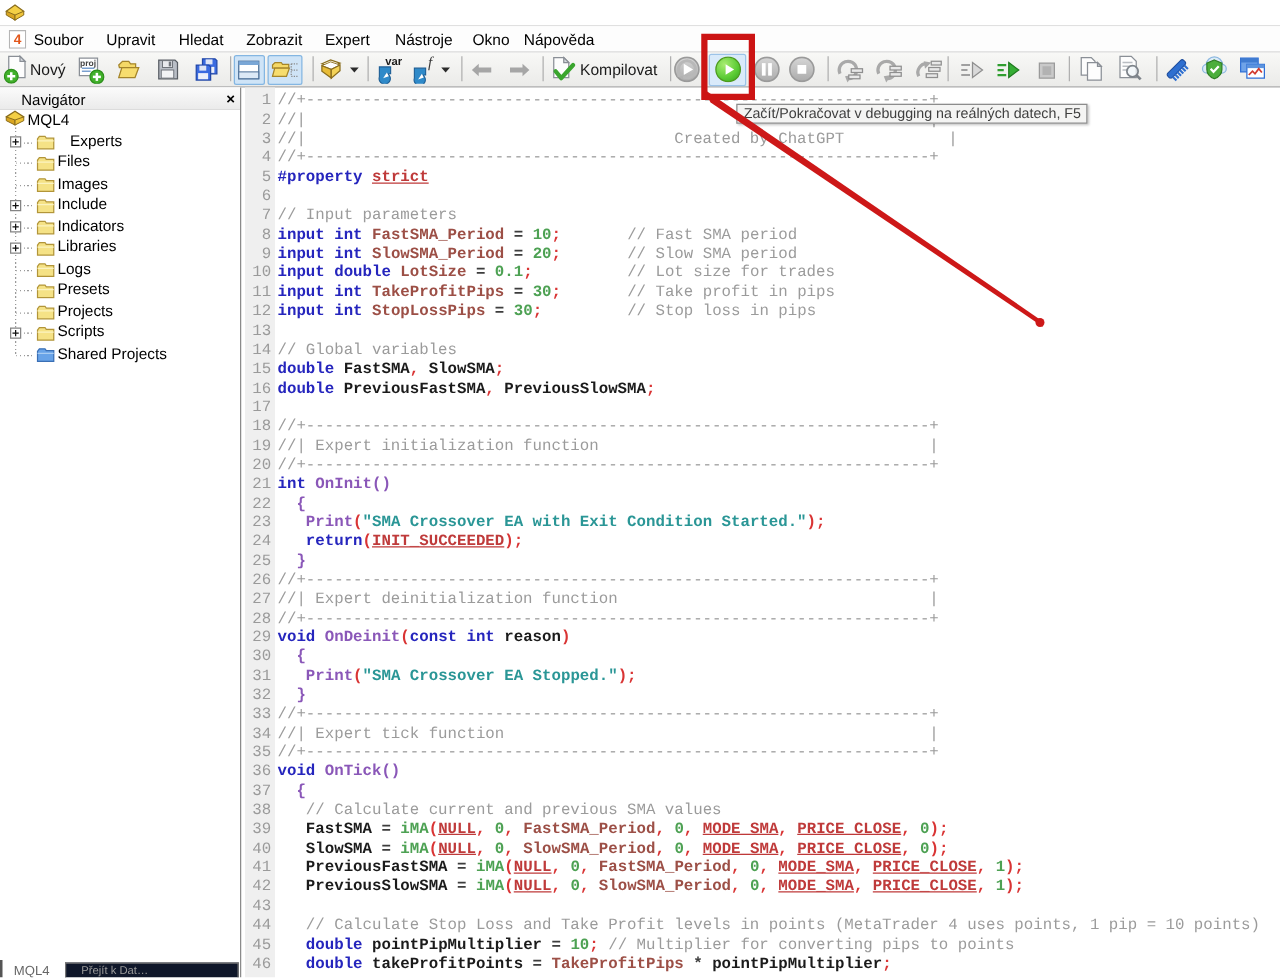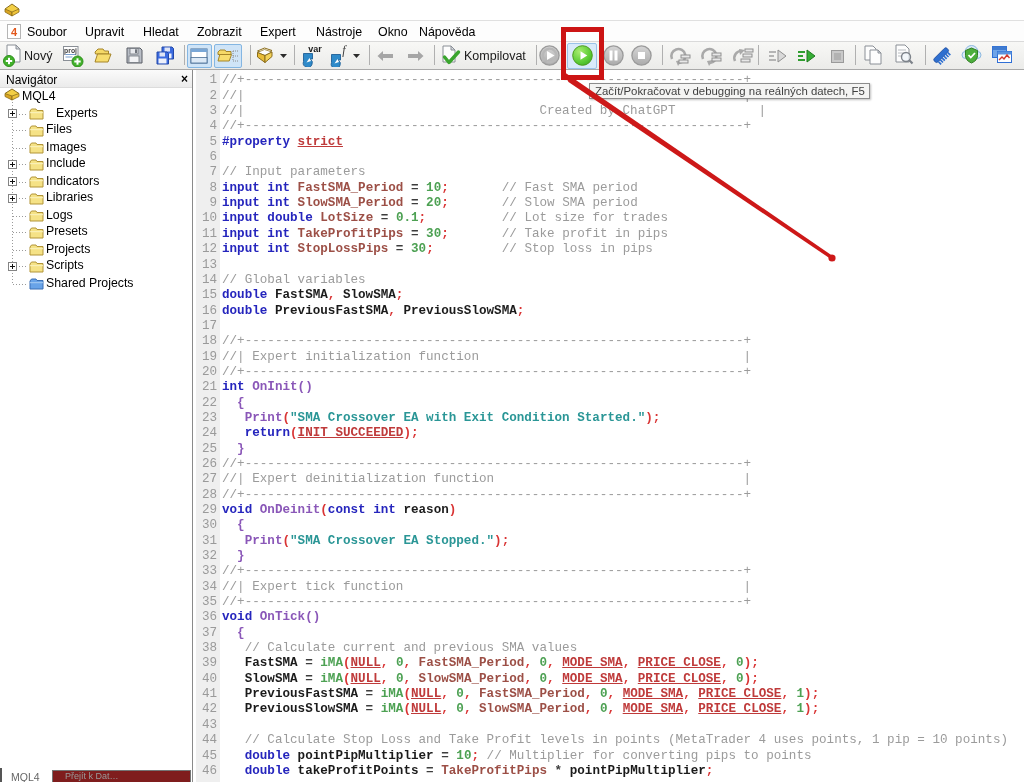--- a/index.html
+++ b/index.html
@@ -18,21 +18,21 @@
 
   
   #toolbar { left:0; top:41px; width:1024px; height:29px;
     background:linear-gradient(#f8f8f6,#ebebe9); border-top:1px solid #dadada; border-bottom:1px solid #a9a9a9; }
   .tsep { position:absolute; top:4px; width:1px; height:20px; background:#b0b0b0; }
   .tbtxt { position:absolute; font-size:12.5px; color:#1a1a1a; }
 
   
   #nav { left:0; top:70px; width:193px; height:712px; background:#ffffff;
     border-right:1px solid #8a8a8a; }
-  #navhead { position:absolute; left:6px; top:3px; font-size:12px; color:#000;text-align:center; }
+  #navhead { position:absolute; left:17px; top:3px; font-size:12px; color:#000;text-align:center; }
   #navx { position:absolute; left:181px; top:2px; font-size:12px; color:#000; font-weight:bold;}
   .ti { position:absolute; font-size:12.3px; color:#000; }
 
   
   #gutter { left:196px; top:70px; width:24px; height:712px; background:#efefef; }
   pre.code { position:absolute; font-family:"Liberation Mono", monospace;
     font-size:12.6px; line-height:15.35px; white-space:pre; }
   #nums { left:0px; top:73.4px; width:217px; text-align:right; color:#9a9a9a; }
   #src  { left:222px; top:73.4px; color:#000; font-weight:bold; }
   .c  { color:#9b9b9b; font-weight:normal; }   
@@ -471,14 +471,14 @@
 
   <div id="tooltip" class="abs">Začít/Pokračovat v debugging na reálných datech, F5</div>
   <div id="redrect" class="abs"></div>
   <svg id="redline" class="abs" width="1024" height="782" viewBox="0 0 1024 782">
     <polygon points="562,70.5 830.5,254.5 834.5,261.5 568.5,82" fill="#cd1818"></polygon>
       <circle cx="832" cy="258" r="3.6" fill="#cd1818"></circle>
   </svg>
 
   <div class="abs" style="left:0px;top:768px;width:2px;height:14px;background:#555"></div>
   <div class="abs" style="left:11px;top:771px;font-size:10.5px;color:#666">MQL4</div>
-  <div class="abs" style="left:52px;top:770px;width:139px;height:12px;background:#7f1d1d;border:1px solid #757575;border-bottom:none;font-size:9px;color:#9a9a9a;padding-left:12px;overflow:hidden">Přejít k Dat…</div>
+  <div class="abs" style="left:52px;top:770px;width:139px;height:12px;background:#0f172a;border:1px solid #757575;border-bottom:none;font-size:9px;color:#9a9a9a;padding-left:12px;overflow:hidden">Přejít k Dat…</div>
 </div>
 
 </body></html>

